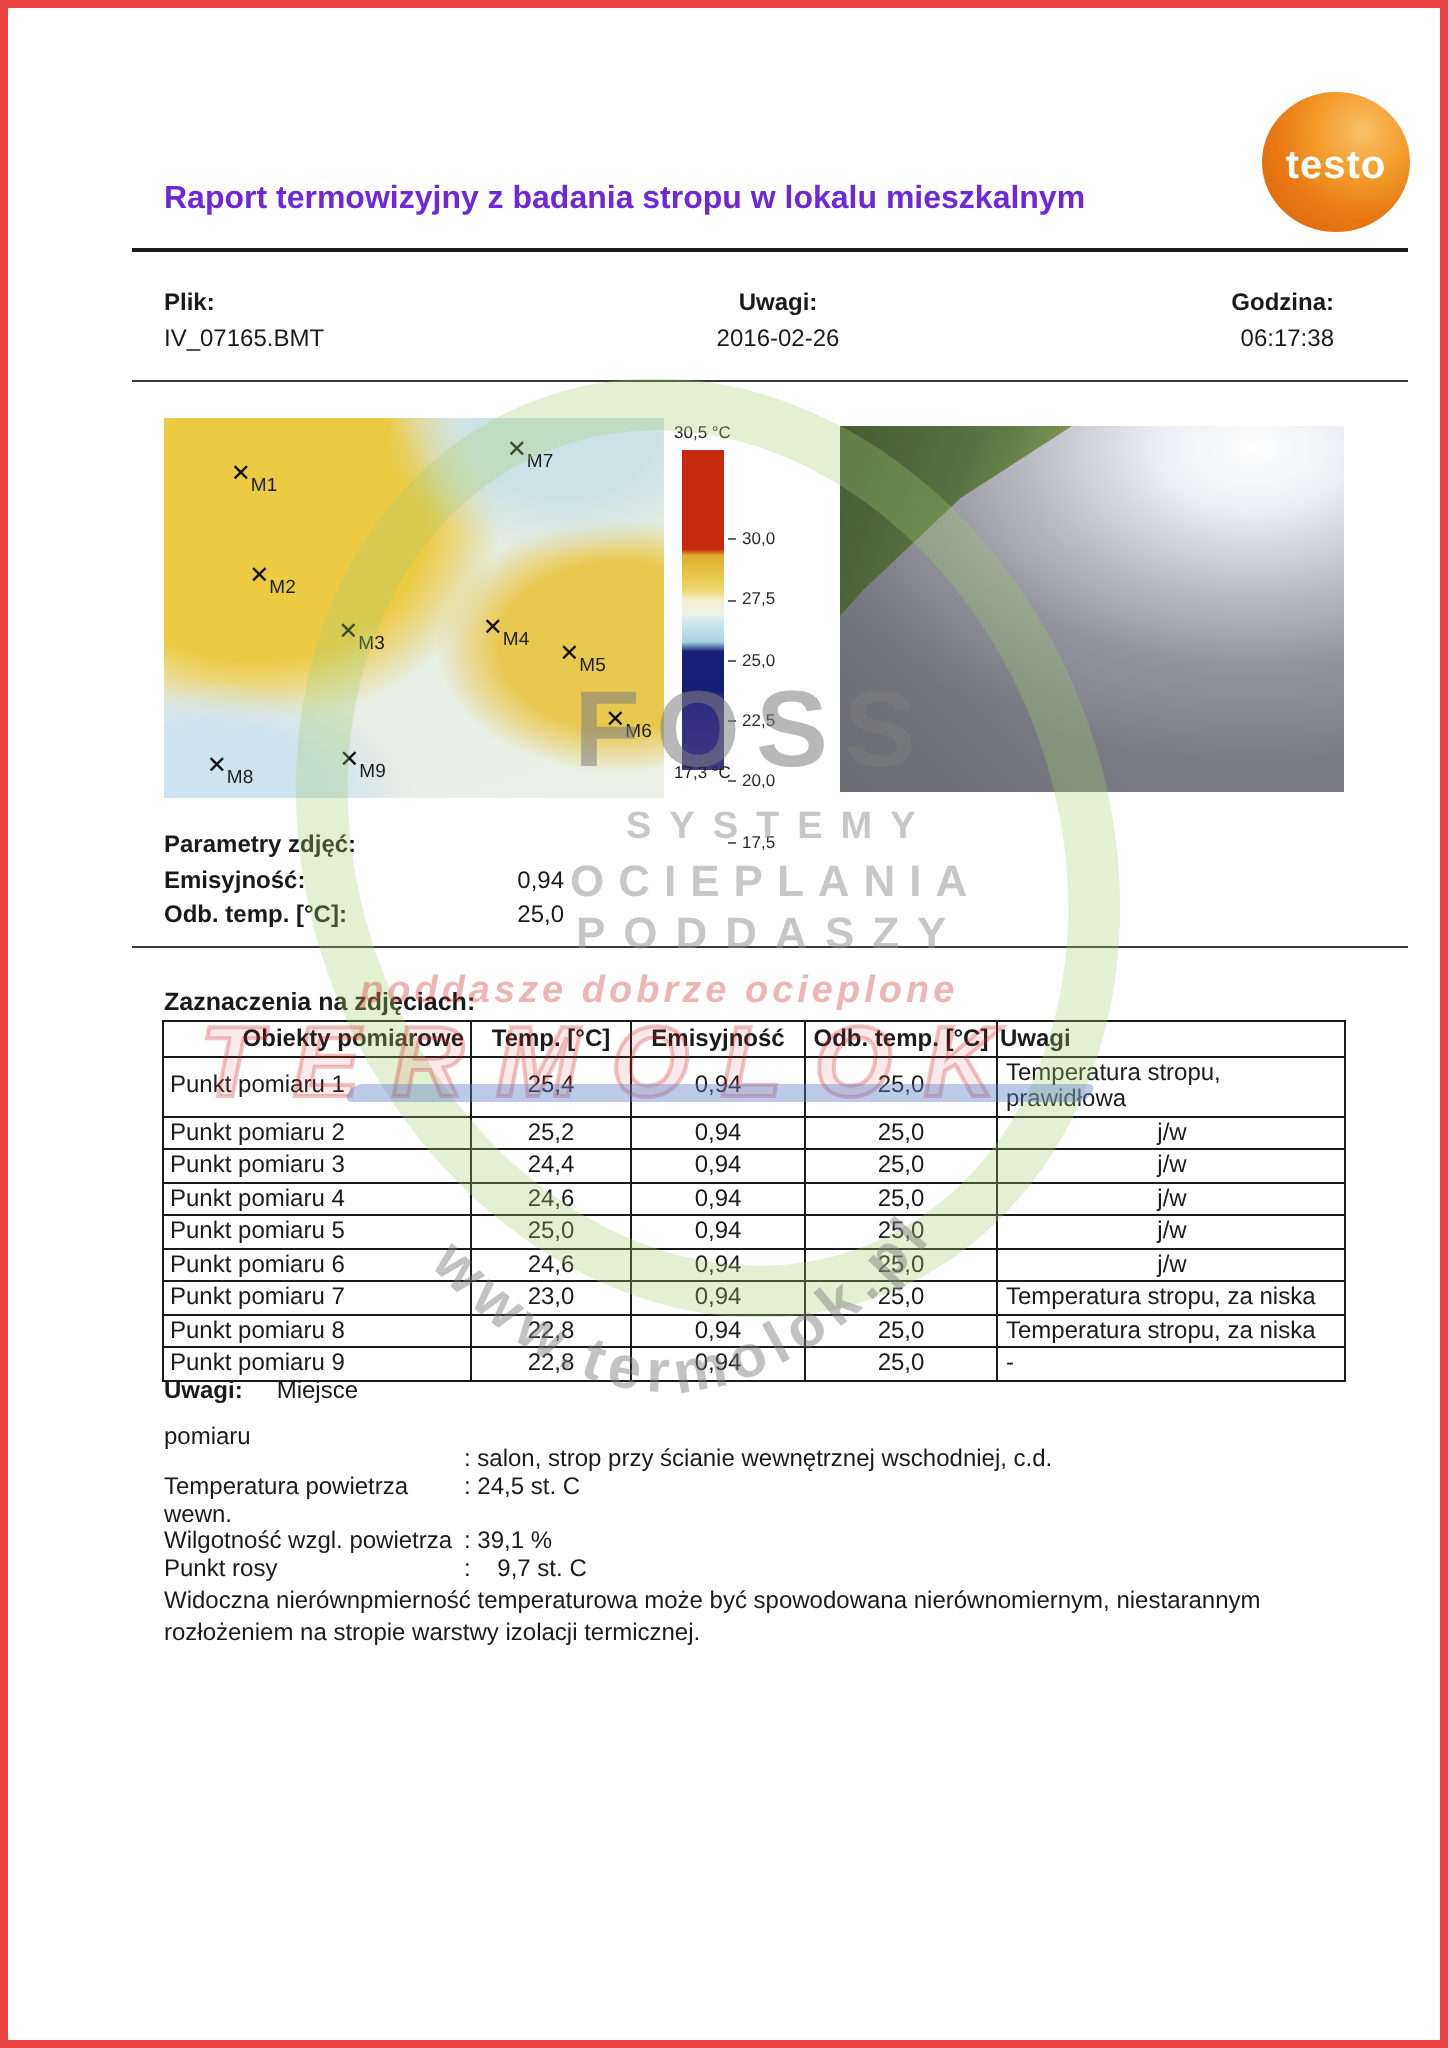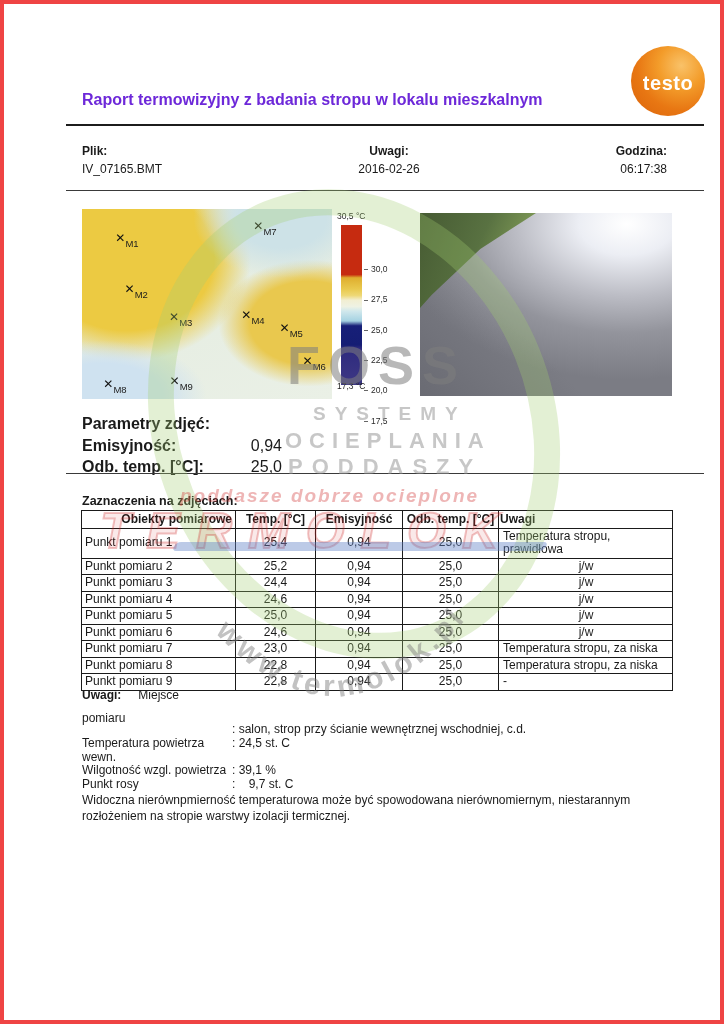--- a/index.html
+++ b/index.html
@@ -62,21 +62,21 @@
 
   
   .photo {
     left:416px; top:209px; width:252px; height:183px;
     background:
       linear-gradient(45deg, rgba(104,105,113,.9) 0%, rgba(104,105,113,0) 38%),
       radial-gradient(ellipse 95% 85% at 82% 6%, #ffffff 0%, #eceef4 20%, #bcbdc5 46%, #93949c 70%, #7b7c84 100%);
   }
 
   
-  .params { left:78px; top:411px; width:200px; font-size:16px; }
+  .params { left:78px; top:411px; width:200px; font-size:12px; }
   .params .pt { font-weight:bold; margin-bottom:4px; }
   .param-row { display:flex; justify-content:space-between; margin-top:3px; }
   .param-row .pl { font-weight:bold; }
 
   .section-title { left:78px; top:490px; font-size:12.5px; font-weight:bold; }
 
   
   .tablewrap { left:77px; top:506px; width:591px; }
   table { border-collapse:collapse; table-layout:fixed; width:591px; font-size:12px; }
   th,td { border:1px solid #1a1a1a; padding:1px 3px; line-height:13.5px; overflow:visible; }

